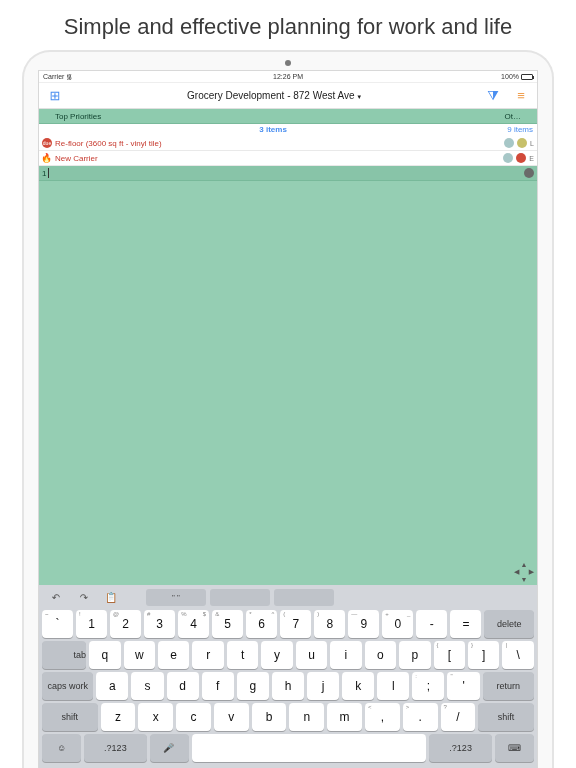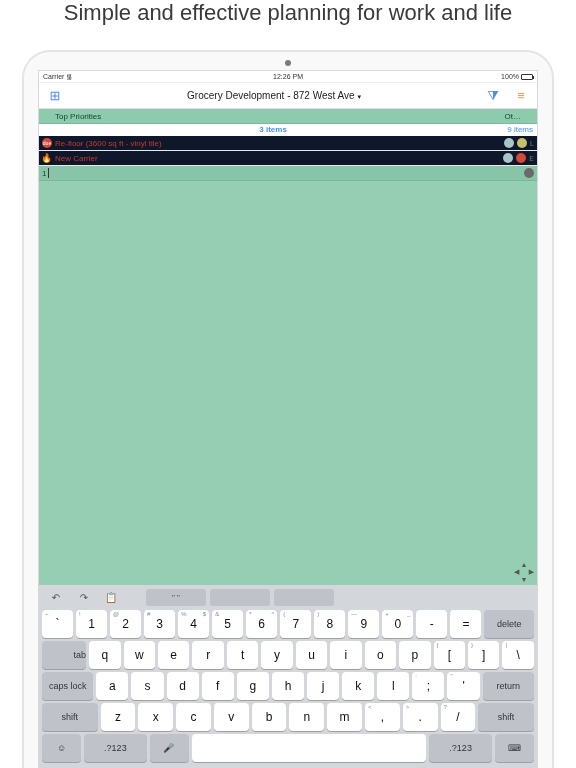--- a/index.html
+++ b/index.html
@@ -8,21 +8,21 @@
     background: #fff;
     width: 576px;
     height: 768px;
     overflow: hidden;
     position: relative;
   }
   .headline {
     text-align: center;
     font-size: 22px;
     color: #3a3a3a;
-    padding: 0 10px 8px;
+    padding: 14px 10px 8px;
     font-weight: 400;
   }
   .device-frame {
     position: absolute;
     top: 50px;
     left: 22px;
     right: 22px;
     bottom: 0;
     background: #f9f9f9;
     border: 2px solid #e4e4e4;
@@ -97,21 +97,21 @@
   }
   
   .list-area {
     flex:1;
     background:#95ceb3;
     position:relative;
     overflow:hidden;
   }
   .list-row {
     height:15px;
-    background:#0f172a;
+    background:#ffffff;
     border-bottom:1px solid #e9e9e9;
     display:flex;
     align-items:center;
     font-size:8px;
     padding:0 3px;
     color:#c63a2f;
     gap:3px;
     justify-content:center;
   }
   .list-row .badge{
@@ -384,21 +384,21 @@
             <span class="sup">}</span>
             <span>]</span>
           </div>
           <div class="key">
             <span class="sup">|</span>
             <span>\</span>
           </div>
         </div>
       <div class="kb-row" id="row-a">
           <div class="key mod wide">
-            <span>caps lock</span>
+            <span>caps work</span>
           </div>
           <div class="key">
             <span>a</span>
           </div>
           <div class="key">
             <span>s</span>
           </div>
           <div class="key">
             <span>d</span>
           </div>

